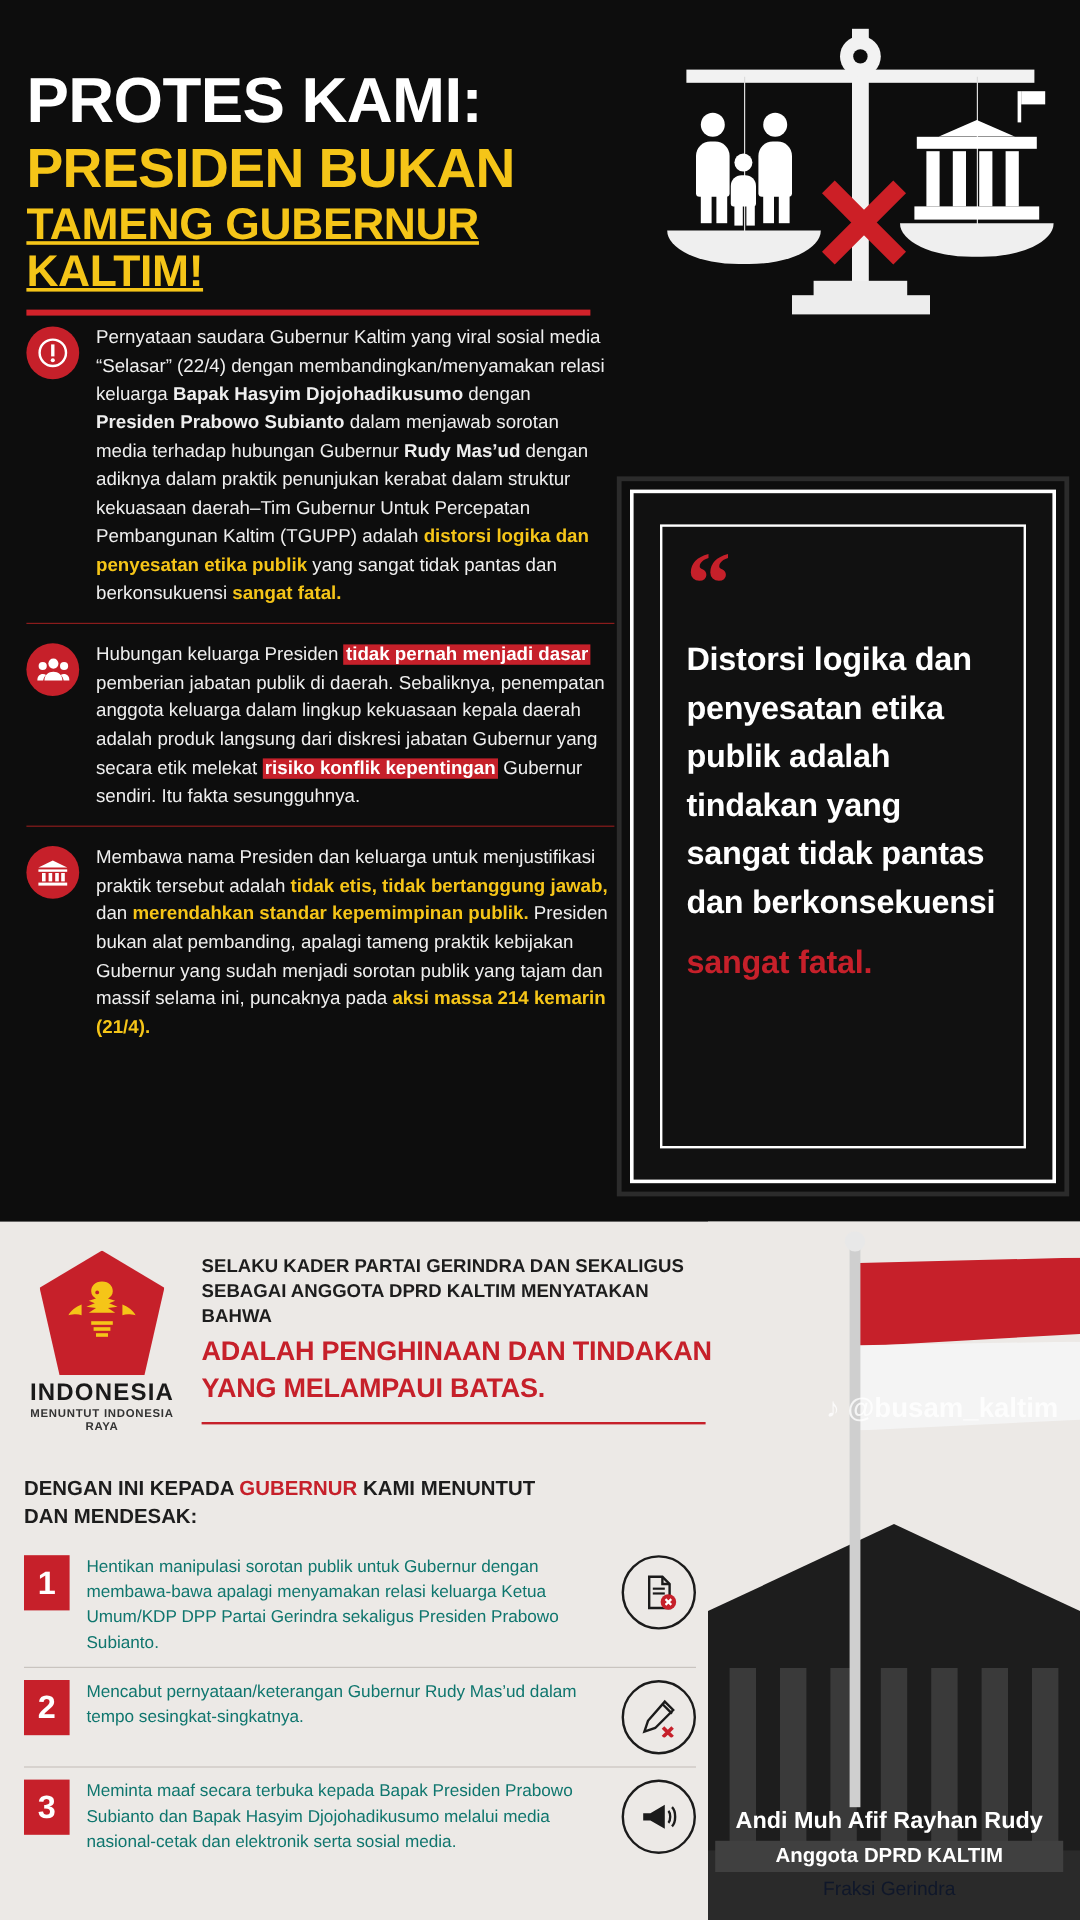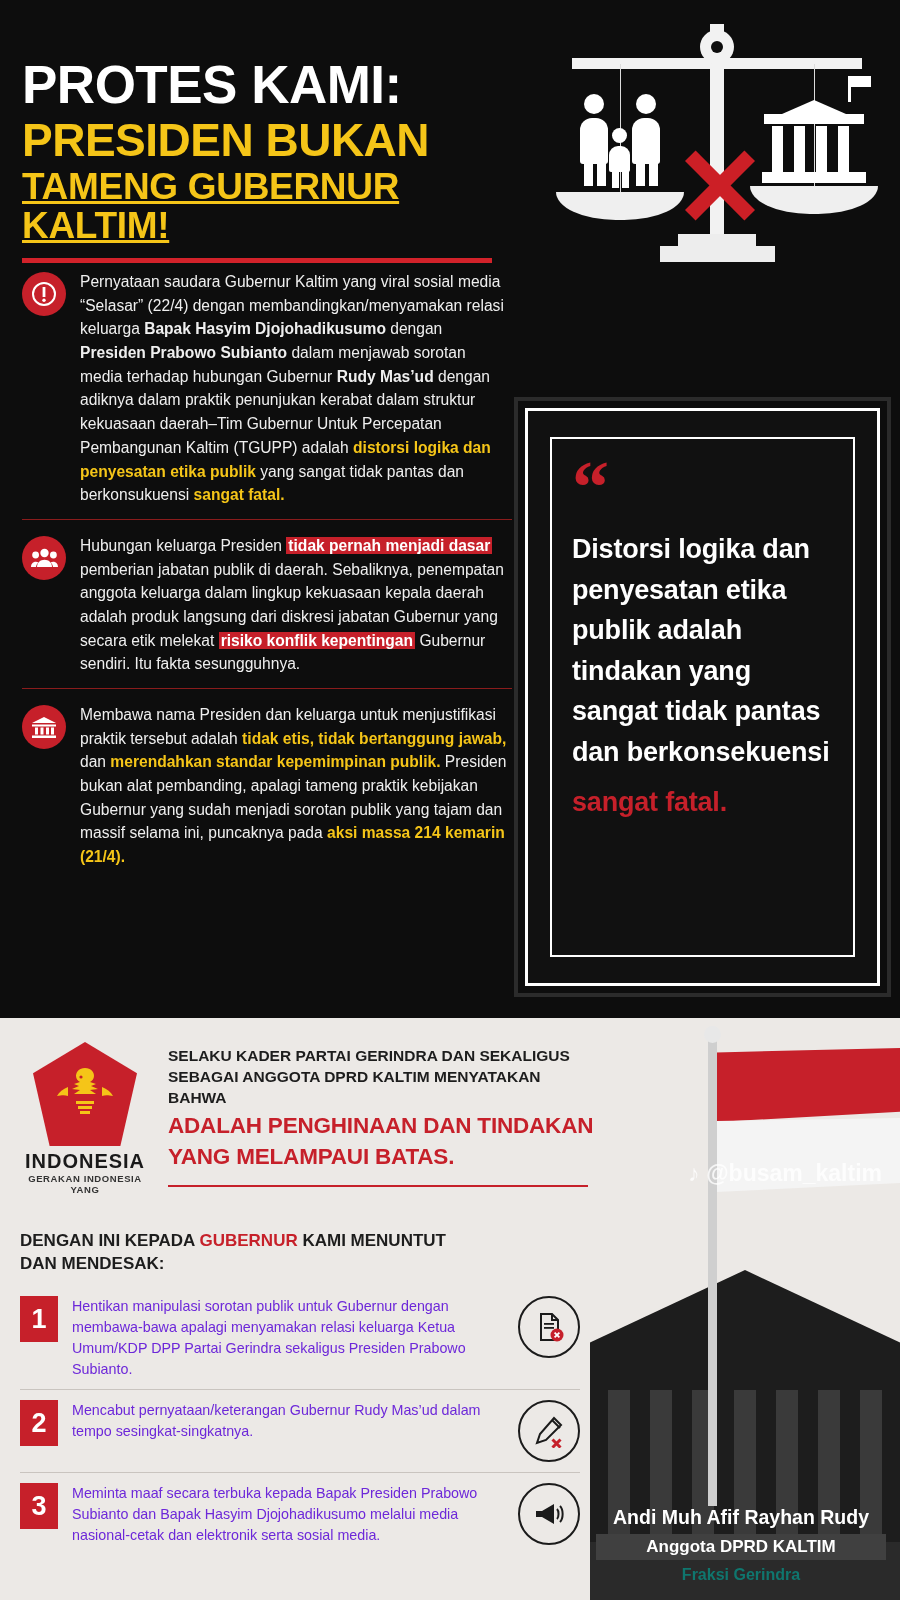--- a/index.html
+++ b/index.html
@@ -94,21 +94,21 @@
   .st-rule { width: 420px; height: 2px; background: #c6202a; margin-top: 14px; }
 
   .demand-head { position: absolute; left: 20px; top: 212px; width: 470px; font-size: 17px; font-weight: bold; color: #1d1d1d; line-height: 1.35; }
   .demand-head .gub { color: #c6202a; }
 
   .demands { position: absolute; left: 20px; top: 268px; width: 560px; }
   .demand { display: flex; align-items: flex-start; gap: 14px; padding: 10px 0; }
   .demand + .demand { border-top: 1px solid #c9c4bf; }
   .dnum { flex: 0 0 38px; width: 38px; height: 46px; background: #c6202a; color: #fff;
           font-size: 27px; font-weight: bold; display:flex; align-items:center; justify-content:center; }
-  .dtext { flex: 1; font-size: 14.3px; line-height: 1.46; color: #6d28d9; }
+  .dtext { flex: 1; font-size: 14.3px; line-height: 1.46; color: #0f766e; }
   .dicon { flex: 0 0 62px; width: 62px; height: 62px; border: 2px solid #1b1b1b; border-radius: 50%;
            display: flex; align-items: center; justify-content: center; }
 
   
   .art { position: absolute; right: 0; top: 0; width: 310px; height: 582px; overflow: hidden; background: #ece9e6; }
   .building { position:absolute; left: 0; bottom: 0; width: 310px; height: 330px; background: #1d1d1d;
               clip-path: polygon(0 22%, 50% 0, 100% 22%, 100% 100%, 0 100%); }
   .bld-cols { position:absolute; left: 18px; bottom: 60px; width: 274px; height: 150px; display:flex; justify-content: space-between; }
   .bld-cols i { display:block; width: 22px; height: 150px; background: #3a3a3a; }
   .bld-steps { position:absolute; left: 0; bottom: 0; width: 310px; height: 58px; background: #2a2a2a; }
@@ -116,21 +116,21 @@
   .pole-top { position:absolute; left: 114px; top: 8px; width: 17px; height: 17px; border-radius: 50%; background: #e8e8e8; }
   .flag-red { position: absolute; left: 126px; top: 30px; width: 184px; height: 74px; background: #c6202a;
               clip-path: polygon(0 6%, 100% 0, 100% 86%, 0 100%); }
   .flag-white { position: absolute; left: 126px; top: 100px; width: 184px; height: 74px; background: #f4f4f4;
               clip-path: polygon(0 4%, 100% 0, 100% 88%, 0 100%); }
   .watermark { position: absolute; right: 18px; top: 142px; color: rgba(255,255,255,0.78); font-size: 23px; font-weight: bold; }
 
   .signoff { position: absolute; right: 14px; bottom: 16px; width: 290px; text-align: center; }
   .so-name { font-size: 19.5px; font-weight: bold; color: #fff; }
   .so-role { font-size: 17px; font-weight: bold; color: #fff; background: #404040; padding: 3px 0; margin-top: 5px; }
-  .so-fraksi { font-size: 16px; font-weight: bold; color: #0f766e; margin-top: 6px; }
+  .so-fraksi { font-size: 16px; font-weight: normal; color: #0f172a; margin-top: 6px; }
 </style>
 </head>
 <body>
 
 <div class="poster">
 
   <div class="top">
 
     <div class="headline">
       <div class="hl1">PROTES KAMI:</div>
@@ -275,21 +275,21 @@
         <svg class="garuda" viewBox="0 0 62 58">
           <path d="M31 3c6 0 9 4 9 8 0 3-2 5-4 6l6 2-5 2 7 3-8 1 6 4H20l6-4-8-1 7-3-5-2 6-2c-2-1-4-3-4-6 0-4 3-8 9-8z" fill="#f5c518"></path>
           <path d="M14 22c-5 2-9 5-11 9 5-1 8-1 11 0zM48 22c5 2 9 5 11 9-5-1-8-1-11 0z" fill="#f5c518"></path>
           <rect x="22" y="36" width="18" height="3" fill="#f5c518"></rect>
           <rect x="24" y="41" width="14" height="3" fill="#f5c518"></rect>
           <rect x="26" y="46" width="10" height="3" fill="#f5c518"></rect>
           <circle cx="27" cy="12" r="1.6" fill="#c6202a"></circle>
         </svg>
       </div>
       <div class="logo-name">INDONESIA</div>
-      <div class="logo-sub">GERAKAN INDONESIA YANG</div>
+      <div class="logo-sub">MENUNTUT INDONESIA RAYA</div>
     </div>
 
     <div class="statement">
       <div class="st-dark">SELAKU KADER PARTAI GERINDRA DAN SEKALIGUS</div>
       <div class="st-dark">SEBAGAI ANGGOTA DPRD KALTIM MENYATAKAN BAHWA</div>
       <div class="st-red" style="margin-top:2px">ADALAH PENGHINAAN DAN TINDAKAN</div>
       <div class="st-red" style="margin-top:2px">YANG MELAMPAUI BATAS.</div>
       <div class="st-rule"></div>
     </div>
 

